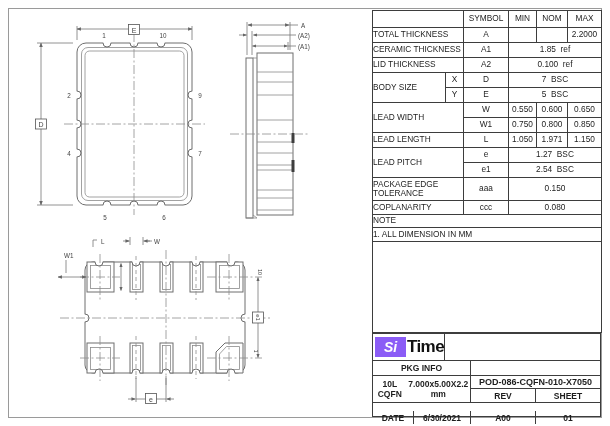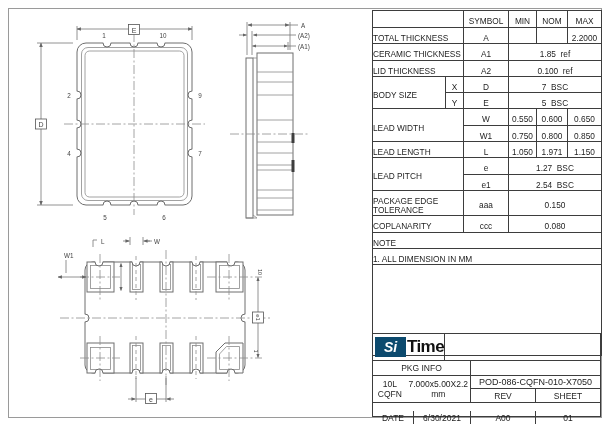--- a/index.html
+++ b/index.html
@@ -1,33 +1,33 @@
 <!DOCTYPE html>
 <html><head>
 <meta charset="utf-8">
 <style>
   html,body{margin:0;padding:0;background:#ffffff;width:610px;height:426px;overflow:hidden;
     font-family:"Liberation Sans","DejaVu Sans",sans-serif;}
   #sheet{position:relative;width:610px;height:426px;background:#fff;}
   .page-border{position:absolute;left:8px;top:8px;width:592px;height:408px;border:1px solid #9a9a9a;}
   
   table.dim{position:absolute;left:372px;top:10px;width:229px;border-collapse:collapse;table-layout:fixed;}
-  table.dim td{border:1px solid #3d3d3d;font-size:8.3px;color:#1d1d1d;padding:6px 0 0 0;line-height:1.12;
+  table.dim td{border:1px solid #3d3d3d;font-size:8.3px;color:#1d1d1d;padding:0 0 0 0;line-height:1.12;
     overflow:hidden;}
   td.nm{text-align:left;padding-left:4px;}
   td.ct{text-align:center;}
   td.pre{white-space:pre;text-align:center;}
   
   .tblock{position:absolute;left:372px;top:333px;width:229px;height:84px;border:1px solid #3d3d3d;
     box-sizing:border-box;font-size:8.5px;color:#1d1d1d;}
   .tb-row{display:flex;box-sizing:border-box;}
-  .tb-cell{box-sizing:border-box;display:flex;align-items:center;justify-content:center;text-align:center;}
+  .tb-cell{box-sizing:border-box;display:flex;align-items:center;justify-content:center;text-align:center;font-weight:bold;}
   .logo-row{height:27px;border-bottom:1px solid #3d3d3d;}
   .logo-cell{width:69px;border-right:1px solid #3d3d3d;display:flex;align-items:center;padding-left:2px;}
-  .logo-si{display:inline-block;width:33px;height:20px;background:#0c4a6e;color:#fff;
+  .logo-si{display:inline-block;width:33px;height:20px;background:#8b5cf6;color:#fff;
     font-style:italic;font-weight:bold;font-size:14px;line-height:20px;text-align:center;}
   .logo-time{font-weight:bold;font-size:17px;color:#111;letter-spacing:-0.6px;margin-left:1px;}
   .hdr-row{height:15px;border-bottom:1px solid #3d3d3d;}
   .mid-row{height:27px;border-bottom:1px solid #3d3d3d;}
   .date-row{height:13px;margin-top:8px;}
   svg{position:absolute;left:0;top:0;}
   svg text{font-family:"Liberation Sans","DejaVu Sans",sans-serif;fill:#444;}
   .oln{fill:none;stroke:#6e6e6e;stroke-width:1;}
   .oln2{fill:none;stroke:#8a8a8a;stroke-width:0.8;}
   .pad{fill:#ffffff;stroke:#6e6e6e;stroke-width:1;}

